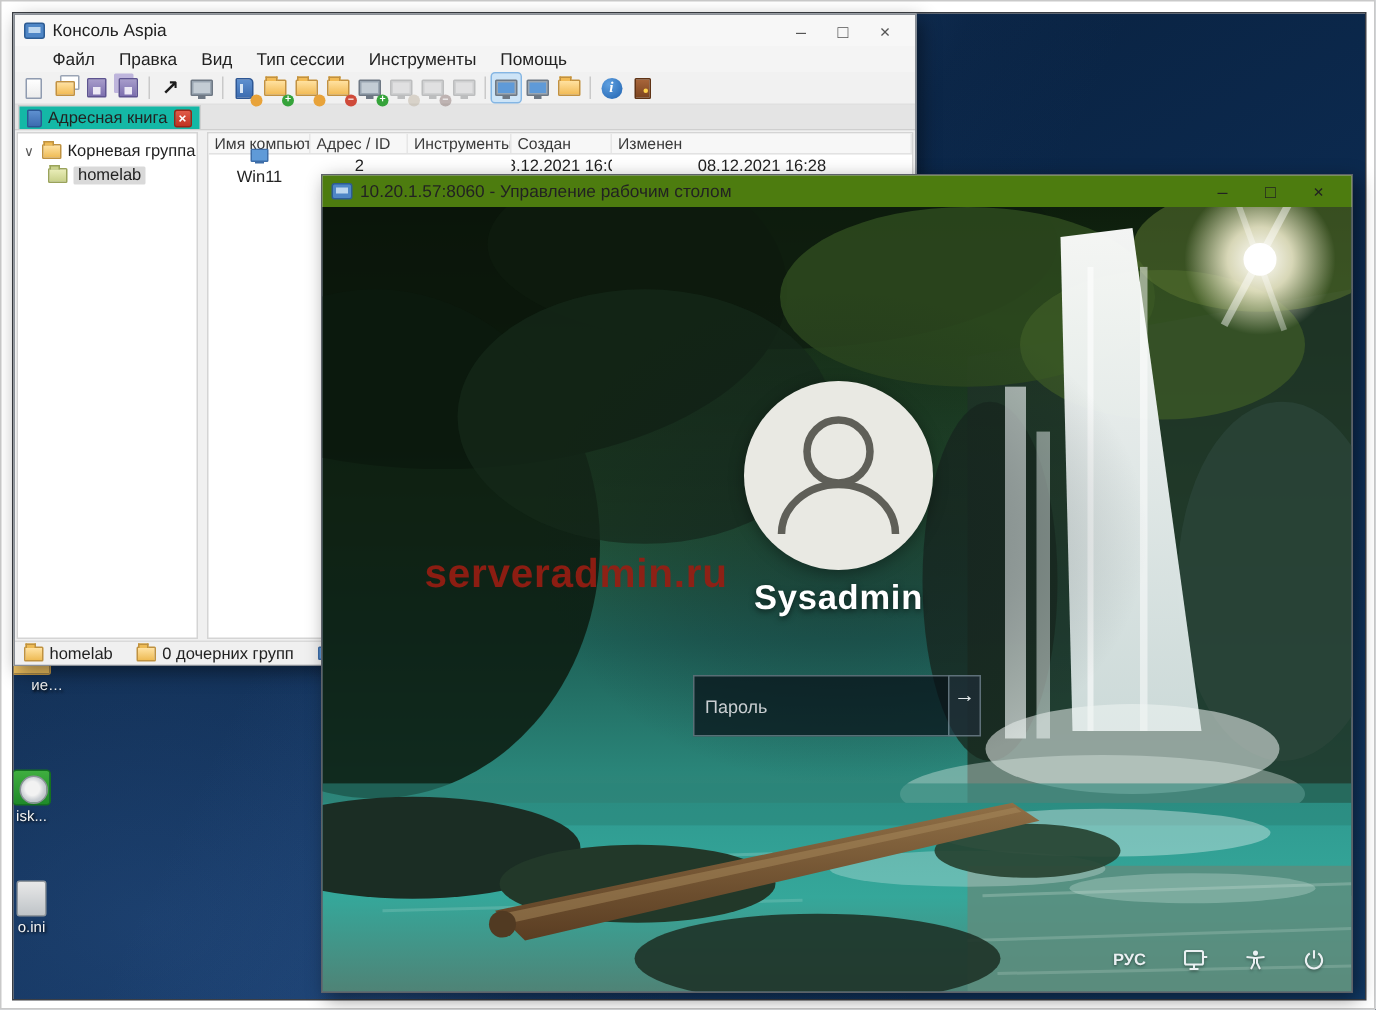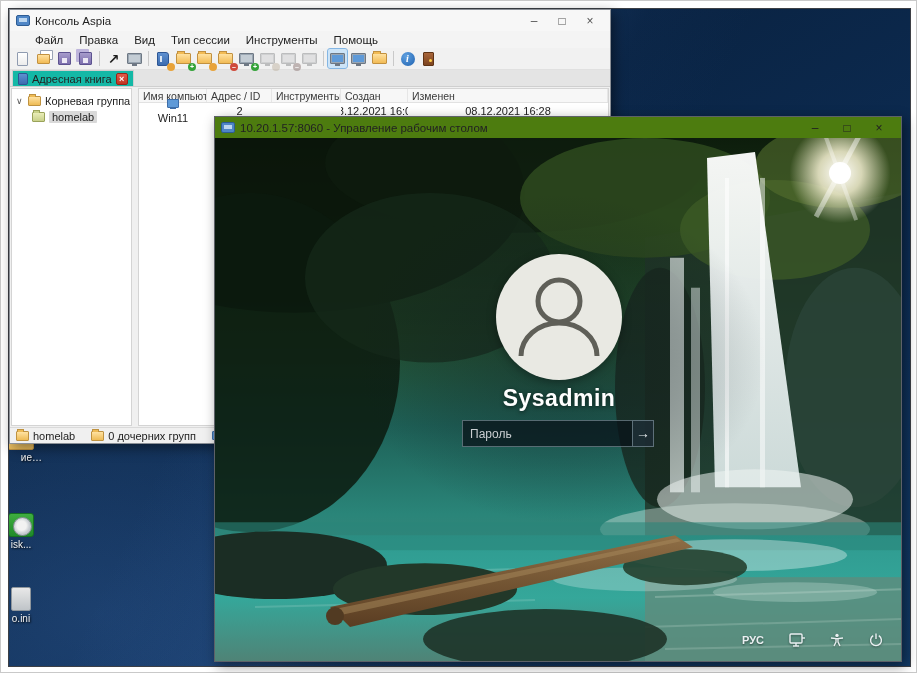--- a/index.html
+++ b/index.html
@@ -104,21 +104,21 @@
   .remote .wbtn { color:#222; width:32px; }
   .rc { position:relative; flex:1; overflow:hidden; background:#123; }
   .rc svg.scene { position:absolute; inset:0; width:100%; height:100%; display:block; }
   .haze { position:absolute; left:140px; top:55px; width:410px; height:330px; border-radius:50%;
     background:radial-gradient(closest-side,rgba(18,28,34,.40),rgba(18,28,34,.18) 60%,transparent); }
   .avatar { position:absolute; left:281px; top:116px; width:126px; height:126px; border-radius:50%;
     background:#e9e9e3; box-shadow:0 2px 10px rgba(0,0,0,.35); display:flex; align-items:center; justify-content:center; }
   .username { position:absolute; left:244px; top:247px; width:200px; text-align:center;
     color:#fff; font-size:23px; font-weight:700; text-shadow:0 1px 4px rgba(0,0,0,.6); letter-spacing:.5px; }
   .watermark { position:absolute; left:68px; top:229px; font-size:27px; font-weight:700; color:#9a1d12; opacity:.9; letter-spacing:.5px; }
-  .pwrow { position:absolute; left:247px; top:282px; width:192px; height:27px; display:flex; }
+  .pwrow { position:absolute; left:247px; top:312px; width:192px; height:41px; display:flex; }
   .pwinput { flex:1; background:rgba(8,18,24,.74); border:1px solid rgba(150,170,180,.55); border-right:none;
     color:#e8e8e8; font-size:12px; padding:0 7px; outline:none; font-family:"Liberation Sans",sans-serif; }
   .pwinput::placeholder { color:#c9ced1; }
   .pwbtn { width:27px; background:rgba(30,45,55,.72); border:1px solid rgba(150,170,180,.55);
     color:#e4eaec; font-size:14px; line-height:25px; text-align:center; }
   .lsicons { position:absolute; right:18px; bottom:14px; display:flex; align-items:center; gap:25px; }
   .lang { color:#eaf0f2; font-size:11px; font-weight:700; text-shadow:0 1px 2px rgba(0,0,0,.5); }
   .lsicons svg { display:block; filter:drop-shadow(0 1px 1px rgba(0,0,0,.4)); }
 </style>
 </head>
@@ -379,20 +379,21 @@
 
       <div class="avatar">
         <svg width="126" height="126" viewBox="0 0 126 126">
           <circle cx="63" cy="47" r="21" fill="none" stroke="#5f5f58" stroke-width="5"></circle>
           <path d="M 25 102 a 38 33 0 0 1 76 0" fill="none" stroke="#5f5f58" stroke-width="5"></path>
         </svg>
       </div>
 
       <div class="username">Sysadmin</div>
 
+      <div class="watermark">serveradmin.ru</div>
 
       <div class="pwrow">
         <input class="pwinput" type="password" placeholder="Пароль" style="">
         <div class="pwbtn">→</div>
       </div>
 
       <div class="lsicons">
         <span class="lang">РУС</span>
         <span>
           <svg width="16" height="14" viewBox="0 0 16 14">

